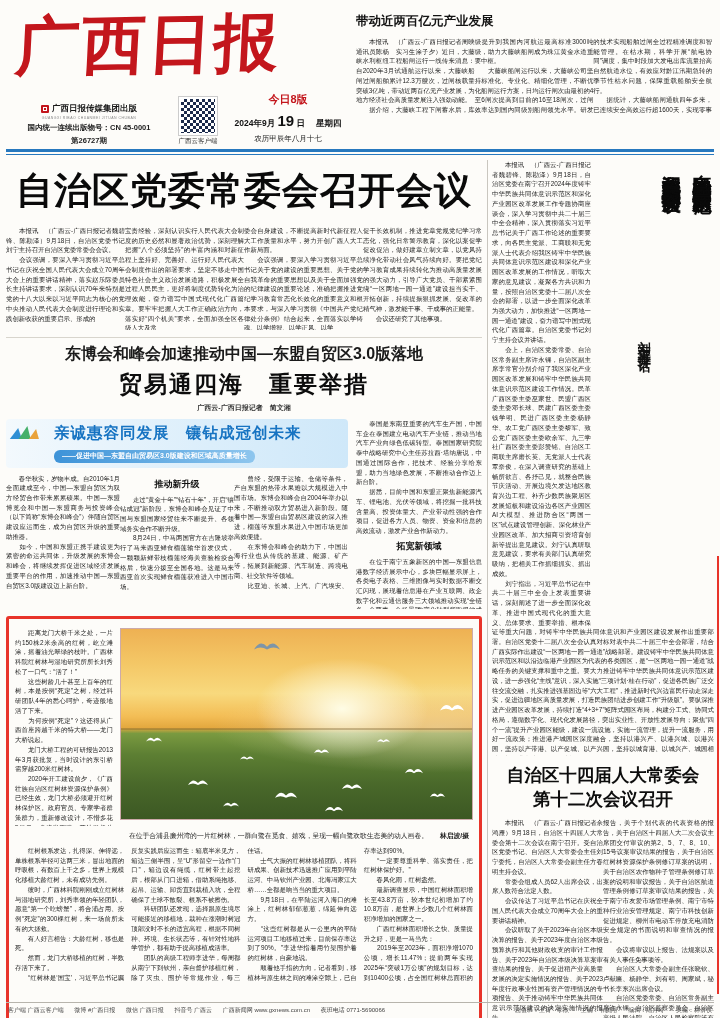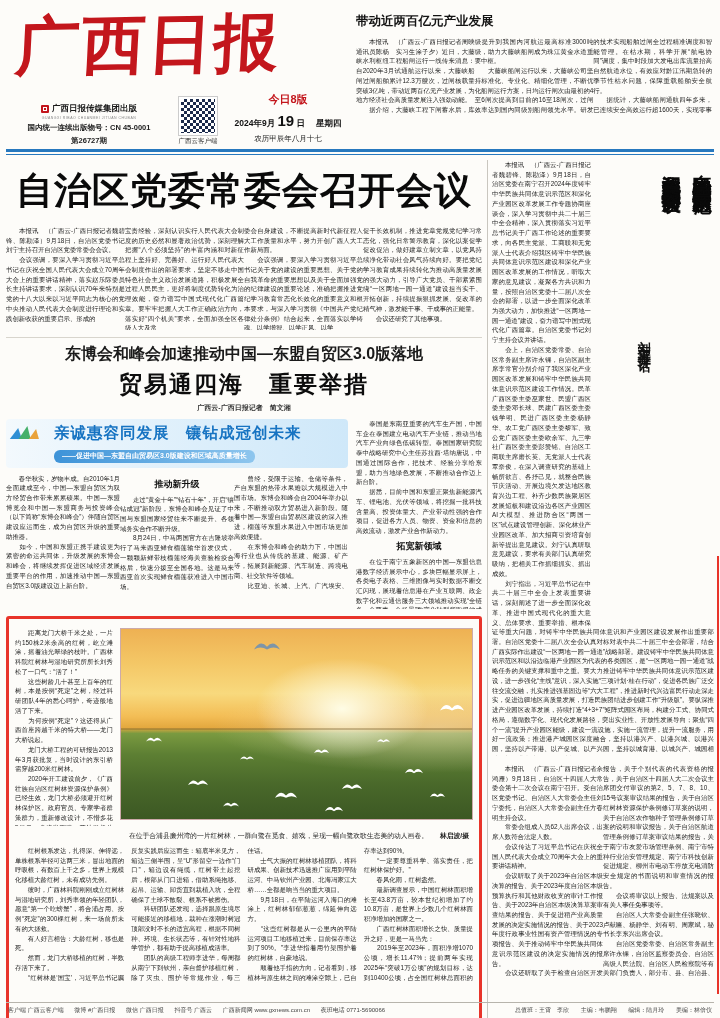--- a/index.html
+++ b/index.html
@@ -340,20 +340,22 @@
           <div class="v-sub">刘宁主持并讲话</div>
         </div>
         <div class="consult-body t prelines">　　本报讯　（广西云-广西日报记者魏碧锋、陈勘泽）9月18日，自治区党委在南宁召开2024年度铸牢中华民族共同体意识示范区和深化产业园区改革发展工作专题协商座谈会，深入学习贯彻中共二十届三中全会精神，深入贯彻落实习近平总书记关于广西工作论述的重要要求，向各民主党派、工商联和无党派人士代表介绍我区铸牢中华民族共同体意识示范区建设和深化产业园区改革发展的工作情况，听取大家的意见建议，凝聚各方共识和力量，按照自治区党委十二届八次全会的部署，以进一步全面深化改革为强大动力，加快推进“一区两地一园一通道”建设，奋力谱写中国式现代化广西篇章。自治区党委书记刘宁主持会议并讲话。
 　　会上，自治区党委常委、自治区常务副主席许永锞，自治区副主席李常官分别介绍了我区深化产业园区改革发展和铸牢中华民族共同体意识示范区建设工作情况。民革广西区委主委巫家世、民盟广西区委主委邓长球、民建广西区委主委钱学明、民进广西区委主委杨静华、农工党广西区委主委黎军、致公党广西区委主委欧余军、九三学社广西区委主委彭赞铭、自治区工商联主席磨长英、无党派人士代表覃奈俊，在深入调查研究的基础上畅所欲言、各抒己见，就整合民族节庆活动、开展边境欠发达地区教育兴边工程、补齐少数民族聚居区发展短板和建设沿边各区产业园区AI大模型、推进防合区“两国一区”试点建设管理创新、深化林业产业园区改革、加大招商引资培育创新等提出意见建议。刘宁认真听取意见建议，要求有关部门认真研究吸纳，把相关工作抓细抓实、抓出成效。
 　　刘宁指出，习近平总书记在中共二十届三中全会上发表重要讲话，深刻阐述了进一步全面深化改革、推进中国式现代化的重大意义、总体要求、重要举措、根本保证等重大问题，对铸牢中华民族共同体意识和产业园区建设发展作出重要部署。自治区党委十二届八次全会认真对标对表中共二十届三中全会部署，结合广西实际作出建设“一区两地一园一通道”战略部署。建设铸牢中华民族共同体意识示范区和以沿边临港产业园区为代表的各类园区，是“一区两地一园一通道”战略任务的关键支撑和重中之重。要大力推进铸牢中华民族共同体意识示范区建设，进一步强化“主线”意识，深入实施“三项计划·桂在行动”，促进各民族广泛交往交流交融，扎实推进强基固边等“六大工程”，推进新时代兴边富民行动走深走实，促进边疆地区高质量发展，打造民族团结进步创建工作“升级版”。要纵深推进产业园区改革发展，持续打造“4+3+7”矩阵式园区布局，构建分工式、协同式格局，遵循数字化、现代化发展路径，突出实业性、开放性发展导向；聚焦“四个一流”提升产业园区能级，建设一流设施，实施一流管理，提升一流服务，用好一流政策；推进港产城园区深度融合，坚持以港兴产、以港兴城、以港兴园，坚持以产带港、以产促城、以产兴园，坚持以城育港、以城兴产、城园相融，加强港产城园区循环赋能。
 　　刘宁希望各民主党派、工商联和无党派人士在坚定拥护“两个确立”中把牢政治方向，在服务现代化建设中彰显使命担当，在认真履职中加强自身建设。自治区党委将一如既往重视和支持各民主党派、工商联和无党派人士工作，积极为大家履职尽责、发挥作用创造条件做好服务，共同推动我区统一战线和多党合作事业发展取得新进步、新成效，携手奋力谱写中国式现代化广西篇章。
 　　自治区领导王维平、王心富、周异决，自治区有关部门负责同志等参加会议。</div>
       </article>
 
       <article class="npc">
+        <h2 class="npc-headline">自治区十四届人大常委会
+第十二次会议召开</h2>
         <div class="cols npc-cols">
           <div class="col t prelines">　　本报讯　（广西云-广西日报记者佘鸿雁）9月18日，自治区十四届人大常委会第十二次会议在南宁召开。受自治区党委书记、自治区人大常委会主任刘宁委托，自治区人大常委会副主任方春明主持会议。
 　　常委会组成人员62人出席会议，出席人数符合法定人数。
 　　会议传达了习近平总书记在庆祝全国人民代表大会成立70周年大会上的重要讲话精神。
 　　会议听取了关于2023年自治区本级决算的报告、关于2023年度自治区本级预算执行和其他财政收支的审计工作报告、关于2023年自治区本级决算草案审查结果的报告、关于促进稻产业高质量发展的决定实施情况的报告、关于2023年度行政事业性国有资产管理情况的专项报告、关于推动铸牢中华民族共同体意识示范区建设的决定实施情况的报告。
 　　会议还听取了关于检查自治区开发区条例实施情况的报告，关于检查旅游法、自治区旅游条例实施情况的报告，关于检查自治区乡村振兴促进条例（人才、文化和生态振兴部分）实施情况的</div>
           <div class="col t prelines">报告，关于个别代表的代表资格的报告，关于自治区十四届人大二次会议主席团交付审议的第2、5、7、8、10、15号议案审议结果的报告，关于自治区红树林资源保护条例修订草案的说明，关于自治区农作物种子管理条例修订草案的说明和审议报告，关于自治区航道管理条例修订草案审议结果的报告，关于南宁市友爱市场管理条例、南宁市特种行业治安管理规定、南宁市科技创新促进规定、柳州市电动车停放充电消防安全规定的书面说明和审查情况的报告。
 　　会议将审议以上报告、法规案以及有关人事任免事项等。
 　　自治区人大常委会副主任张晓钦、卢献匾、杨静华、刘有明、周家斌，秘书长李东兴出席会议。
 　　自治区党委常委、自治区常务副主席许永锞，自治区监察委员会、自治区高级人民法院、自治区人民检察院等有关部门负责人，部分市、县、自治县、市辖区人大常委会负责人，部分全国人大代表和自治区人大代表，部分立法服务基地和基层立法联系点负责人，部分人大代表履职活动中心负责人列席会议。</div>

